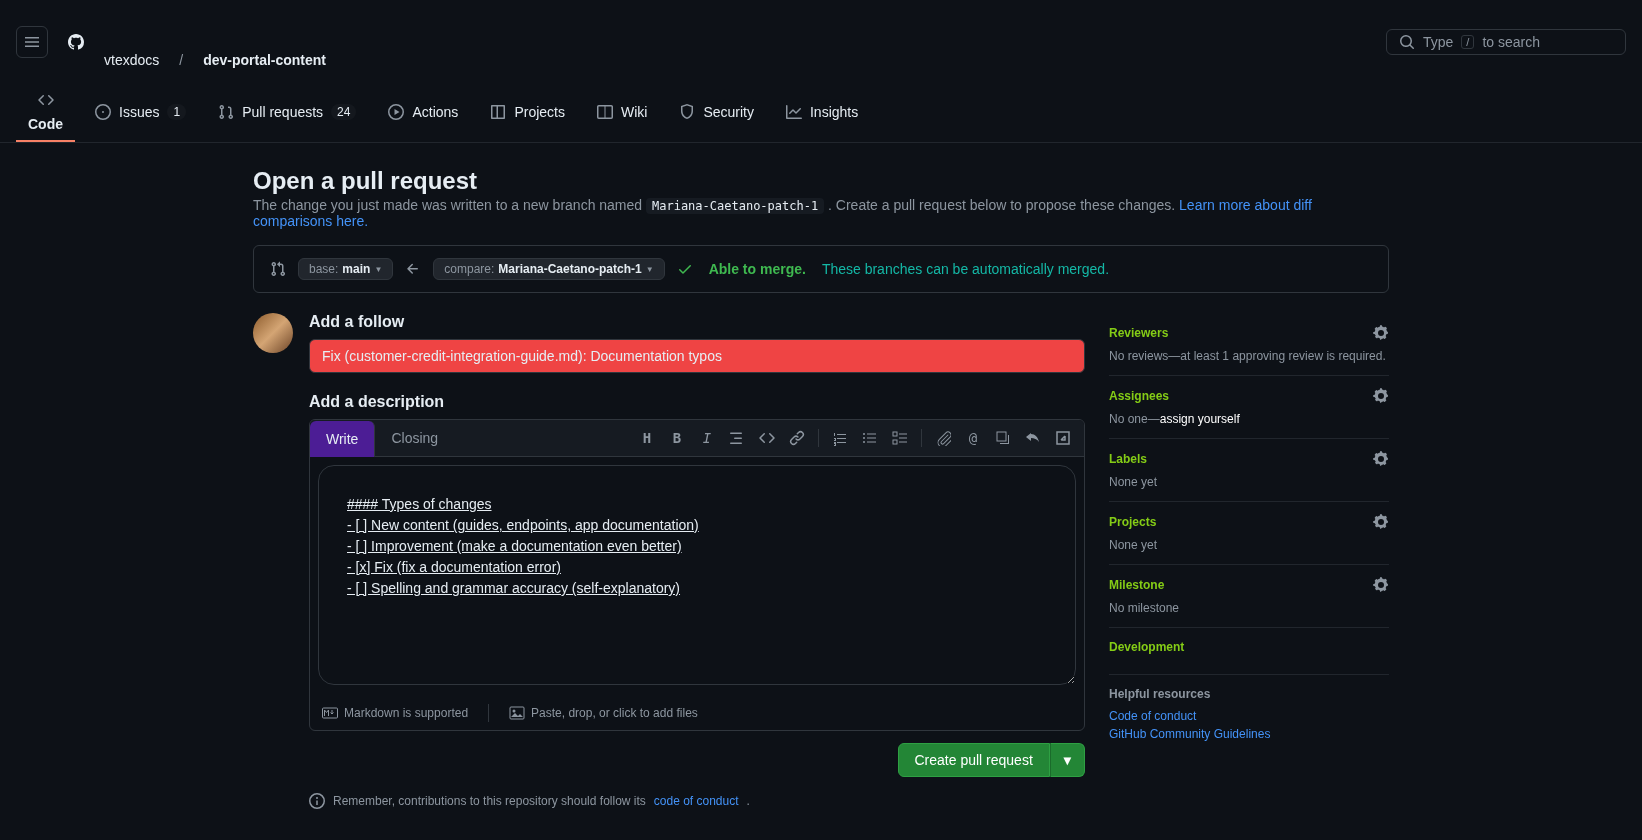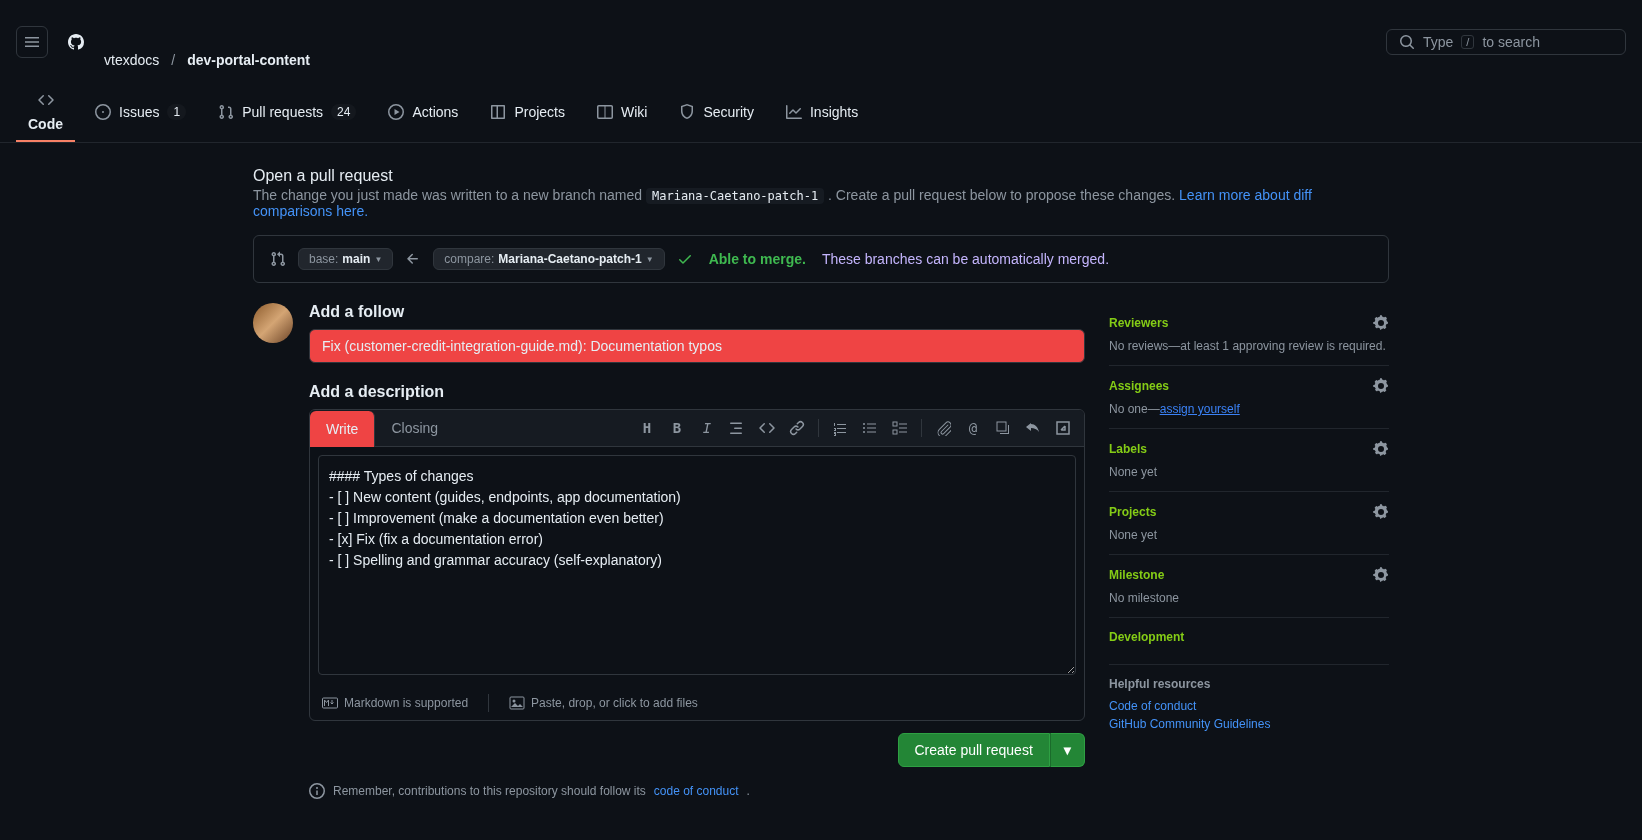--- a/index.html
+++ b/index.html
@@ -5,82 +5,82 @@
 * { box-sizing: border-box; margin: 0; padding: 0; }
 body { background: #0d1117; color: #e6edf3; font-family: -apple-system, BlinkMacSystemFont, "Segoe UI", Helvetica, Arial, sans-serif; font-size: 14px; }
 a { color: #4493f8; text-decoration: none; }
 
 
 .top-header { display: flex; align-items: center; padding: 16px; gap: 12px; }
 .hamburger { width: 32px; height: 32px; border: 1px solid #30363d; border-radius: 6px; display: flex; align-items: center; justify-content: center; cursor: pointer; }
 .hamburger svg { fill: #8d96a0; }
 .github-logo { width: 32px; height: 32px; display: flex; align-items: center; justify-content: center; }
 .github-logo svg { fill: #e6edf3; }
-.breadcrumb { display: flex; align-items: center; gap: 12px; font-size: 14px; margin-top: 36px; }
+.breadcrumb { display: flex; align-items: center; gap: 20px; font-size: 14px; margin-top: 36px; }
 .breadcrumb .owner { color: #e6edf3; }
 .breadcrumb .sep { color: #8d96a0; }
 .breadcrumb .repo { color: #e6edf3; font-weight: 600; }
 .search-box { margin-left: auto; border: 1px solid #30363d; border-radius: 6px; padding: 4px 12px; display: flex; align-items: center; gap: 8px; color: #8d96a0; min-width: 240px; }
 .search-box .kbd { border: 1px solid #30363d; border-radius: 3px; padding: 0 4px; font-size: 11px; }
 
 
 .repo-nav { display: flex; border-bottom: 1px solid #21262d; padding: 0 16px; gap: 8px; }
 .repo-nav-item { display: flex; align-items: center; gap: 8px; padding: 8px 12px; color: #e6edf3; cursor: pointer; border-bottom: 2px solid transparent; }
 .repo-nav-item.active { border-bottom-color: #f78166; font-weight: 600; flex-direction: column; }
 .repo-nav-item svg { fill: #8d96a0; }
 .repo-nav-item .counter { background: #30363d33; border-radius: 10px; padding: 1px 6px; font-size: 12px; color: #e6edf3; }
 
 
 .main { max-width: 1200px; margin: 0 auto; padding: 24px 32px; }
-.page-title { font-size: 16px; font-weight: 400; color: #e6edf3; margin-bottom: 2px; }
+.page-title { font-size: 24px; font-weight: 700; color: #e6edf3; margin-bottom: 2px; }
 .page-subtitle { color: #8d96a0; font-size: 14px; margin-bottom: 16px; }
 .page-subtitle code { background: #161b22; padding: 1px 6px; border-radius: 4px; font-family: ui-monospace, monospace; font-size: 12px; color: #e6edf3; }
 
 .branch-bar { border: 1px solid #30363d; border-radius: 6px; padding: 12px 16px; display: flex; align-items: center; gap: 12px; margin-bottom: 20px; background: #161b2210; }
 .branch-btn { background: #21262d; border: 1px solid #30363d; border-radius: 6px; padding: 3px 10px; font-size: 12px; color: #8d96a0; cursor: pointer; display: flex; align-items: center; gap: 4px; }
 .branch-btn strong { color: #e6edf3; }
 .branch-btn .caret { font-size: 8px; }
 .merge-status { display: flex; align-items: center; gap: 16px; font-size: 14px; }
 .merge-status .check { color: #3fb950; }
 .merge-status .able { color: #3fb950; font-weight: 600; }
-.merge-status .rest { color: #c4b5fd; }
+.merge-status .rest { color: #14b8a6; }
 
 .content-row { display: flex; gap: 24px; }
 .left-col { flex: 1; display: flex; gap: 16px; }
 .avatar { width: 40px; height: 40px; border-radius: 50%; background: linear-gradient(135deg, #8b5a2b 0%, #d4a574 50%, #6b4226 100%); flex-shrink: 0; }
 .form-col { flex: 1; }
 .field-label { font-size: 16px; font-weight: 600; margin-bottom: 8px; display: block; }
 .title-input { width: 100%; background: #ef4444; border: 1px solid #30363d; border-radius: 6px; padding: 8px 12px; color: #e6edf3; font-size: 14px; margin-bottom: 20px; }
 
 .editor-box { border: 1px solid #30363d; border-radius: 6px; overflow: hidden; }
 .editor-tabs { display: flex; align-items: center; border-bottom: 1px solid #30363d; background: #161b22; }
 .editor-tab { padding: 10px 16px; cursor: pointer; font-size: 14px; color: #8d96a0; }
-.editor-tab.active { background: #ef4444; color: #e6edf3; border-right: 1px solid #30363d; border-radius: 6px 6px 0 0; margin-bottom: -1px; }
+.editor-tab.active { background: #4c1d95; color: #e6edf3; border-right: 1px solid #30363d; border-radius: 6px 6px 0 0; margin-bottom: -1px; }
 .toolbar { margin-left: auto; display: flex; align-items: center; gap: 4px; padding-right: 8px; }
 .toolbar .tool { width: 26px; height: 26px; display: flex; align-items: center; justify-content: center; cursor: pointer; color: #8d96a0; border-radius: 4px; font-family: monospace; }
 .toolbar .sep { width: 1px; height: 18px; background: #30363d; margin: 0 4px; }
 .editor-body { padding: 8px; background: #0d1117; }
-.editor-textarea { width: 100%; min-height: 220px; background: #0d1117; border: 1px solid #30363d; border-radius: 4px; padding: 10px; color: #e6edf3; font-family: -apple-system, sans-serif; font-size: 14px; resize: vertical; line-height: 1.5; }
+.editor-textarea { width: 100%; min-height: 220px; background: #0d1117; border: 1px solid #30363d; border-radius: 16px; padding: 28px; color: #e6edf3; font-family: -apple-system, sans-serif; font-size: 14px; resize: vertical; line-height: 1.5; text-decoration: underline; }
 .editor-footer { display: flex; align-items: center; padding: 8px 12px; gap: 20px; font-size: 12px; color: #8d96a0; }
 .editor-footer .sep-v { width: 1px; height: 18px; background: #30363d; }
 .editor-footer .item { display:flex; align-items:center; gap:6px; }
 
 .submit-row { display: flex; justify-content: flex-end; margin-top: 12px; }
 .btn-primary { background: #238636; border: 1px solid #2ea043; color: #fff; padding: 8px 16px; border-radius: 6px 0 0 6px; font-size: 14px; font-weight: 500; cursor: pointer; }
 .btn-primary-drop { background: #238636; border: 1px solid #2ea043; border-left: 1px solid #1a6b2b; color: #fff; padding: 8px 10px; border-radius: 0 6px 6px 0; cursor: pointer; }
 
 .contrib-note { display:flex; align-items:center; gap:8px; margin-top: 16px; font-size: 12px; color: #8d96a0; }
 
 
 .sidebar { width: 280px; }
 .side-section { border-bottom: 1px solid #21262d; padding: 12px 0; }
 .side-header { display: flex; align-items: center; justify-content: space-between; font-size: 12px; font-weight: 600; color: #84cc16; margin-bottom: 8px; }
 .side-header .gear { cursor: pointer; }
 .side-body { font-size: 12px; color: #8d96a0; }
-.side-body a { color: #3b82f6; text-decoration: underline; }
+.side-body a { color: #ffffff; }
 .side-body a.link { color: #4493f8; text-decoration: none; }
 .resources-title { font-size:12px; font-weight:600; color:#8d96a0; margin: 12px 0 8px; }
 .resources-list a { display:block; font-size:12px; margin-bottom:4px; }
 
 svg { width: 16px; height: 16px; }
 </style>
 </head>
 <body>
 
 <div class="top-header">

